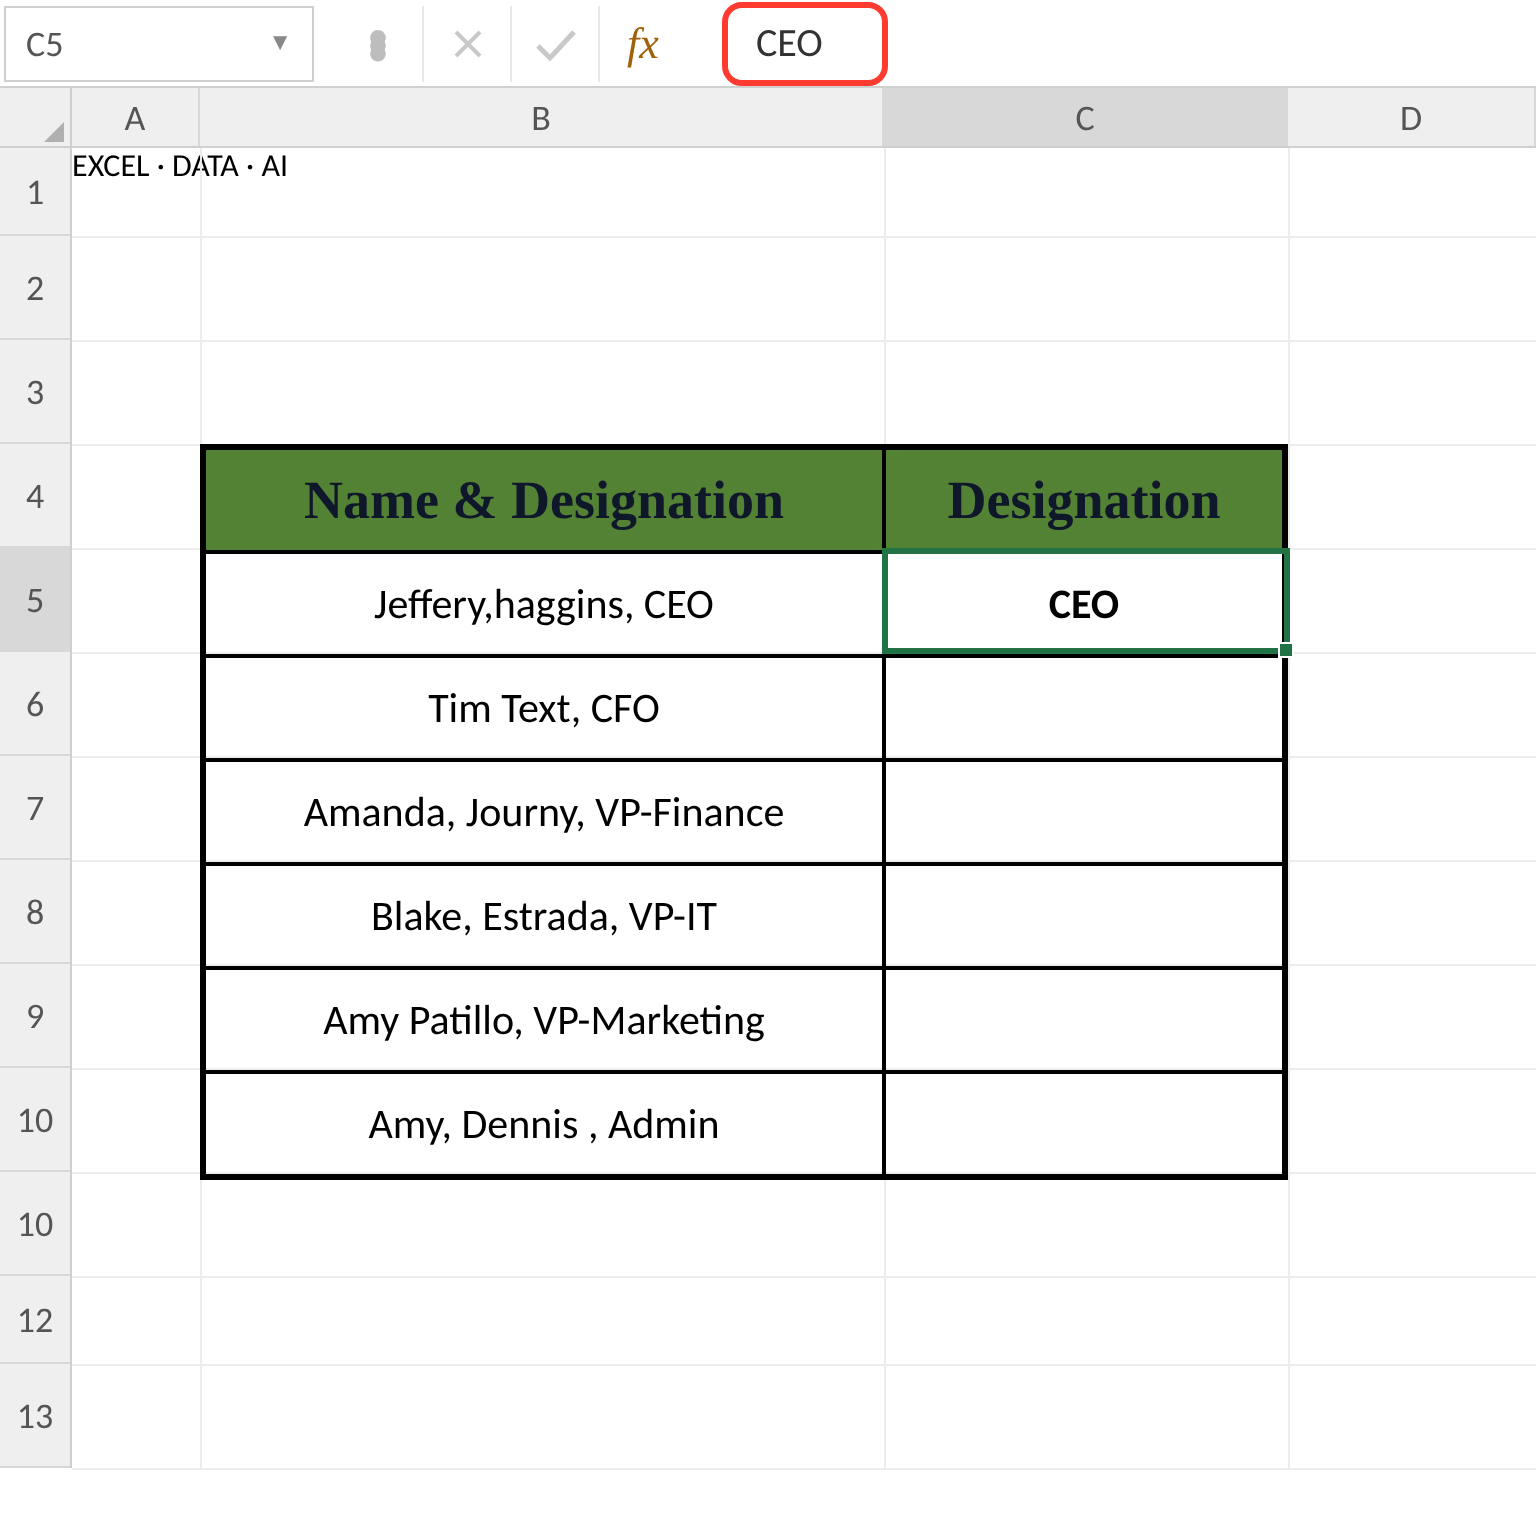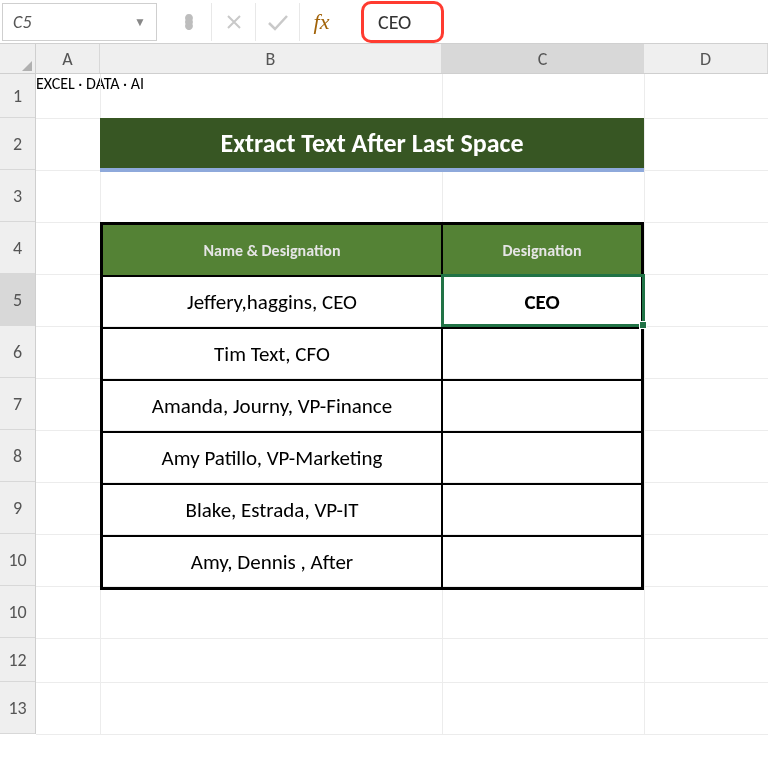--- a/index.html
+++ b/index.html
@@ -25,21 +25,20 @@
     width: 155px;
     height: 38px;
     border: 1px solid #cfcfcf;
     display: flex;
     align-items: center;
     padding: 0 10px;
     font-size: 18px;
     color: #555;
     justify-content: space-between;
     background:#fff;
-    font-style:italic;
   }
   .name-box .dd { color: #888; font-size: 12px; }
   .fb-sep { width: 10px; }
   .fb-btn {
     width: 44px;
     height: 38px;
     display: flex;
     align-items: center;
     justify-content: center;
     color: #bdbdbd;
@@ -152,23 +151,24 @@
   .data-table {
     position: absolute;
     left: 64px;
     top: 148px;
     width: 544px;
     border: 2px solid #000;
   }
   .dt-row { display: flex; height: 52px; }
   .dt-row.hdr .dt-cell {
     background: #548235;
-    color: #e5e5e5;
+    color: #0f172a;
     font-weight: bold;
-    font-size: 16px;
+    font-size: 27px;
+    font-family: Liberation Serif, serif;
   }
   .dt-cell {
     border: 1px solid #000;
     display: flex;
     align-items: center;
     justify-content: center;
     font-size: 21px;
     color: #000000;
   }
   .dt-cell.name { width: 340px; }
@@ -275,49 +275,48 @@
     <div class="gridline-h" style="top:252px"></div>
     <div class="gridline-h" style="top:304px"></div>
     <div class="gridline-h" style="top:356px"></div>
     <div class="gridline-h" style="top:408px"></div>
     <div class="gridline-h" style="top:460px"></div>
     <div class="gridline-h" style="top:512px"></div>
     <div class="gridline-h" style="top:564px"></div>
     <div class="gridline-h" style="top:608px"></div>
     <div class="gridline-h" style="top:660px"></div>
 
-    <div class="title-banner">Extract Text After Last Space</div>
 
     <div class="data-table">
       <div class="dt-row hdr">
         <div class="dt-cell name">Name &amp; Designation</div>
         <div class="dt-cell desig">Designation</div>
       </div>
       <div class="dt-row">
         <div class="dt-cell name">Jeffery,haggins, CEO</div>
         <div class="dt-cell desig bold">CEO</div>
       </div>
       <div class="dt-row">
         <div class="dt-cell name">Tim Text, CFO</div>
         <div class="dt-cell desig"></div>
       </div>
       <div class="dt-row">
         <div class="dt-cell name">Amanda, Journy, VP-Finance</div>
         <div class="dt-cell desig"></div>
       </div>
       <div class="dt-row">
+        <div class="dt-cell name">Blake, Estrada, VP-IT</div>
+        <div class="dt-cell desig"></div>
+      </div>
+      <div class="dt-row">
         <div class="dt-cell name">Amy Patillo, VP-Marketing</div>
         <div class="dt-cell desig"></div>
       </div>
       <div class="dt-row">
-        <div class="dt-cell name">Blake, Estrada, VP-IT</div>
-        <div class="dt-cell desig"></div>
-      </div>
-      <div class="dt-row">
-        <div class="dt-cell name">Amy, Dennis , After</div>
+        <div class="dt-cell name">Amy, Dennis , Admin</div>
         <div class="dt-cell desig"></div>
       </div>
     </div>
 
     <div class="selection" style="left:405px; top:200px; width:204px; height:53px;">
       <div class="fill-handle"></div>
     </div>
 
     <div class="sub">EXCEL · DATA · AI</div>
   </div>

